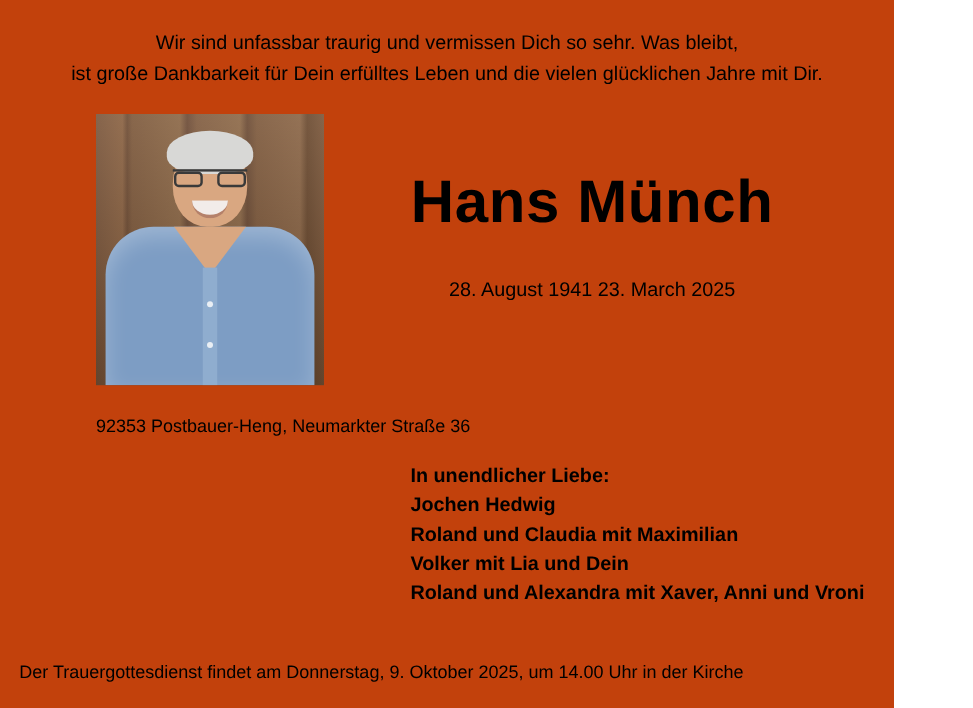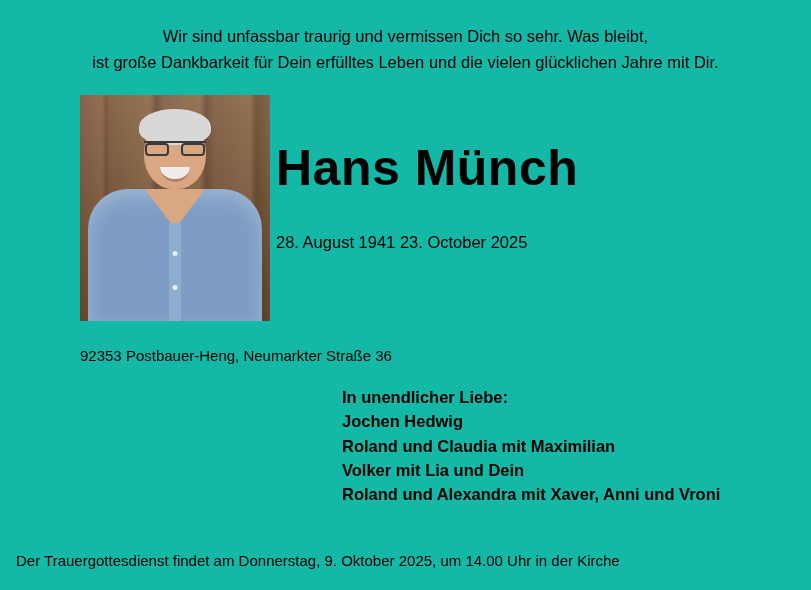--- a/index.html
+++ b/index.html
@@ -9,26 +9,26 @@
   }
   body {
     width: 811px;
     height: 590px;
     font-family: "Liberation Sans", sans-serif;
     color: #000000;
     overflow: hidden;
     position: relative;
   }
   .obituary {
-    width: 811px;
+    width: 745px;
     height: 590px;
     box-sizing: border-box;
     padding: 20px 24px 10px 24px;
     position: relative;
-    background: #14b8a6;
+    background: #c2410c;
   }
 
   
   .verse {
     text-align: center;
     font-size: 16.5px;
     line-height: 1.55;
     color: #000;
     margin: 4px 0 0 0;
     padding: 0 6px;
@@ -163,20 +163,21 @@
     width: 5px;
     height: 5px;
     border-radius: 50%;
     background: #e9eef4;
   }
   .photo .btn1 { top: 62px; }
   .photo .btn2 { top: 96px; }
 
   .name-block {
     flex: 1 1 auto;
+    text-align: center;
     padding-top: 48px;
     padding-right: 10px;
   }
   .name {
     font-size: 50px;
     font-weight: bold;
     letter-spacing: 0.5px;
     line-height: 1;
     margin: 0;
   }
@@ -241,21 +242,21 @@
         <div class="hair"></div>
         <div class="glasses"></div>
         <div class="mouth"></div>
       </div>
     </div>
 
     <div class="name-block">
       <div class="name">Hans Münch</div>
       <div class="dates">
         <span class="date-birth">28. August 1941</span>
-        <span class="date-death">23. October 2025</span>
+        <span class="date-death">23. March 2025</span>
       </div>
     </div>
 
   </div>
 
   <div class="address">92353 Postbauer-Heng, Neumarkter Straße 36</div>
 
   <div class="family">
     <div>In unendlicher Liebe:</div>
     <div>Jochen Hedwig</div>

